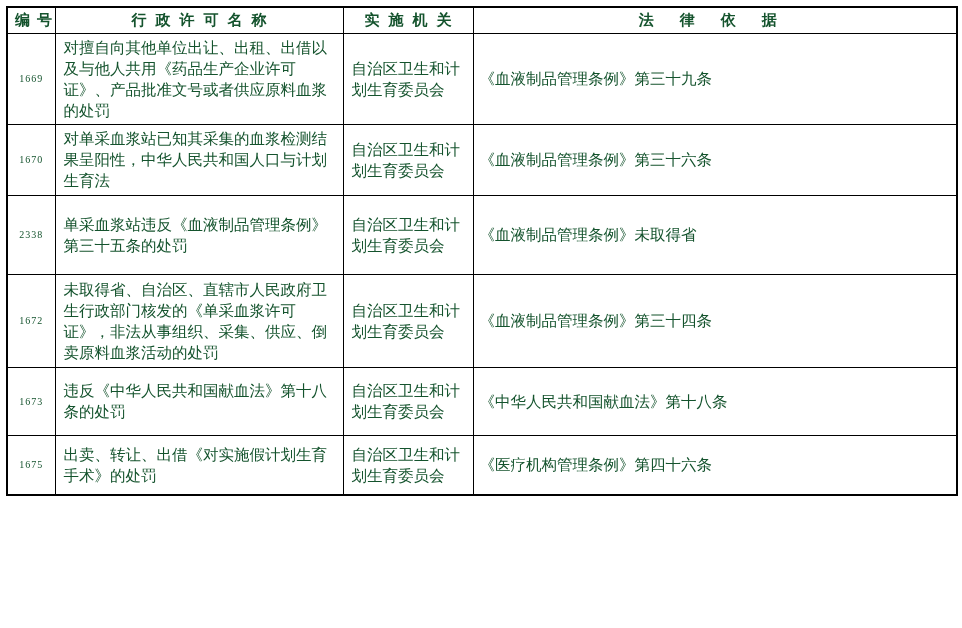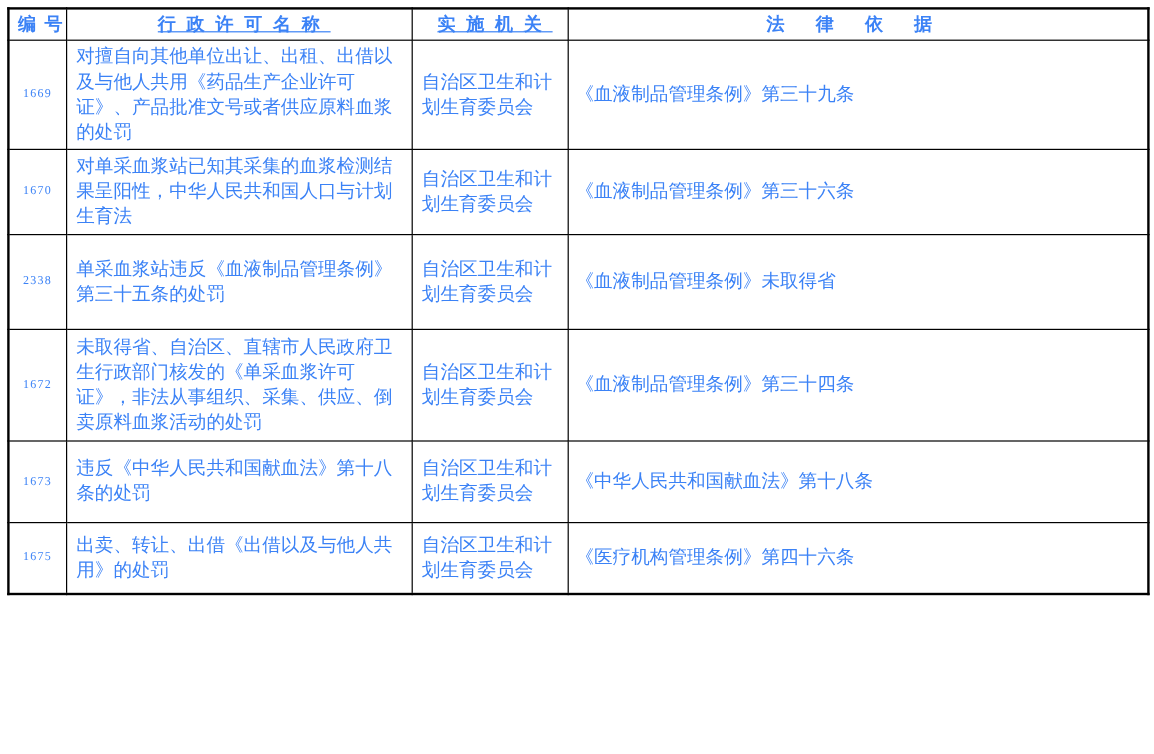--- a/index.html
+++ b/index.html
@@ -19,21 +19,21 @@
     width: 950px;
     border-collapse: collapse;
     table-layout: fixed;
     border: 2px solid #000000;
     background: #ffffff;
   }
   .doc-table th, .doc-table td {
     border: 1px solid #000000;
     vertical-align: middle;
     overflow: hidden;
-    color: #3b82f6;
+    color: #14532d;
   }
   .doc-table th {
     font-size: 15px;
     font-weight: bold;
     height: 26px;
     text-align: center;
     padding: 2px 0;
     white-space: nowrap;
   }
   .doc-table td {
@@ -46,21 +46,21 @@
     text-align: center;
     font-size: 10px;
     letter-spacing: 1px;
     padding: 0;
   }
   td.col-name  { padding-left: 8px; padding-right: 3px; }
   td.col-agency{ padding-left: 8px; padding-right: 6px; }
   td.col-legal { padding-left: 6px; padding-right: 4px; white-space: pre-line; }
   
   th.ls-id   { letter-spacing: 7px;  padding-left: 7px;  }
-  th.ls-mid  { letter-spacing: 9px;  padding-left: 9px; text-decoration: underline;  }
+  th.ls-mid  { letter-spacing: 9px;  padding-left: 9px;  }
   th.ls-wide { letter-spacing: 26px; padding-left: 12px; }
   
   tr.r0 td { height: 86px; }
   tr.r1 td { height: 71px; }
   tr.r2 td { height: 79px; }
   tr.r3 td { height: 93px; }
   tr.r4 td { height: 68px; }
   tr.r5 td { height: 58px; }
   tr.r6 td { height: 60px; }
   tr.r7 td { height: 72px; }
@@ -109,18 +109,18 @@
     <td class="col-legal">《血液制品管理条例》第三十四条</td>
   </tr>
       <tr class="r4">
     <td class="col-id">1673</td>
     <td class="col-name">违反《中华人民共和国献血法》第十八条的处罚</td>
     <td class="col-agency">自治区卫生和计划生育委员会</td>
     <td class="col-legal">《中华人民共和国献血法》第十八条</td>
   </tr>
       <tr class="r6">
     <td class="col-id">1675</td>
-    <td class="col-name">出卖、转让、出借《出借以及与他人共用》的处罚</td>
+    <td class="col-name">出卖、转让、出借《对实施假计划生育手术》的处罚</td>
     <td class="col-agency">自治区卫生和计划生育委员会</td>
     <td class="col-legal">《医疗机构管理条例》第四十六条</td>
   </tr>
     </tbody>
 </table>
 
 </body></html>

